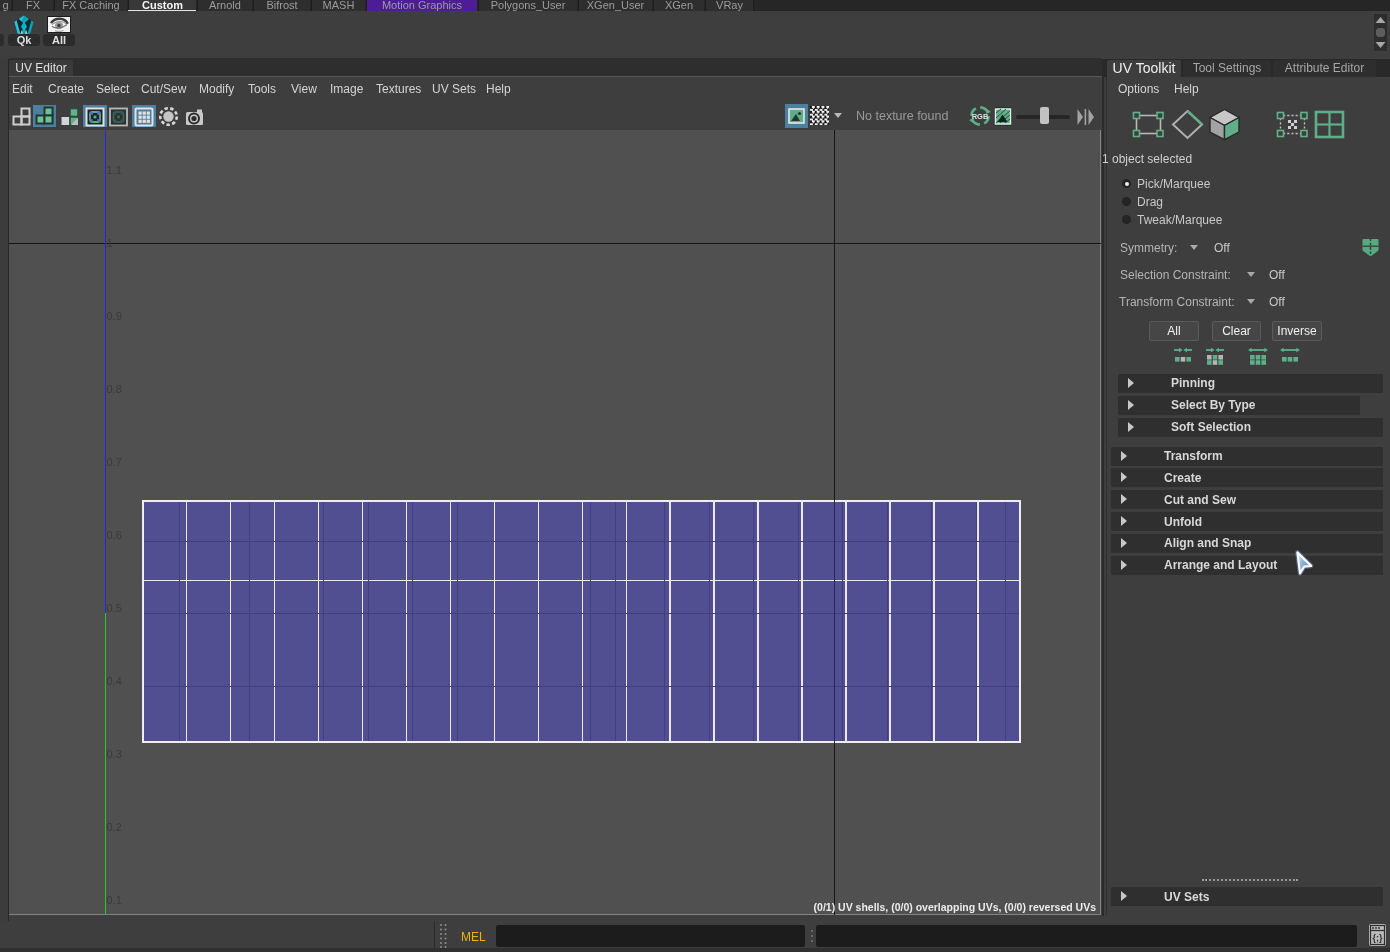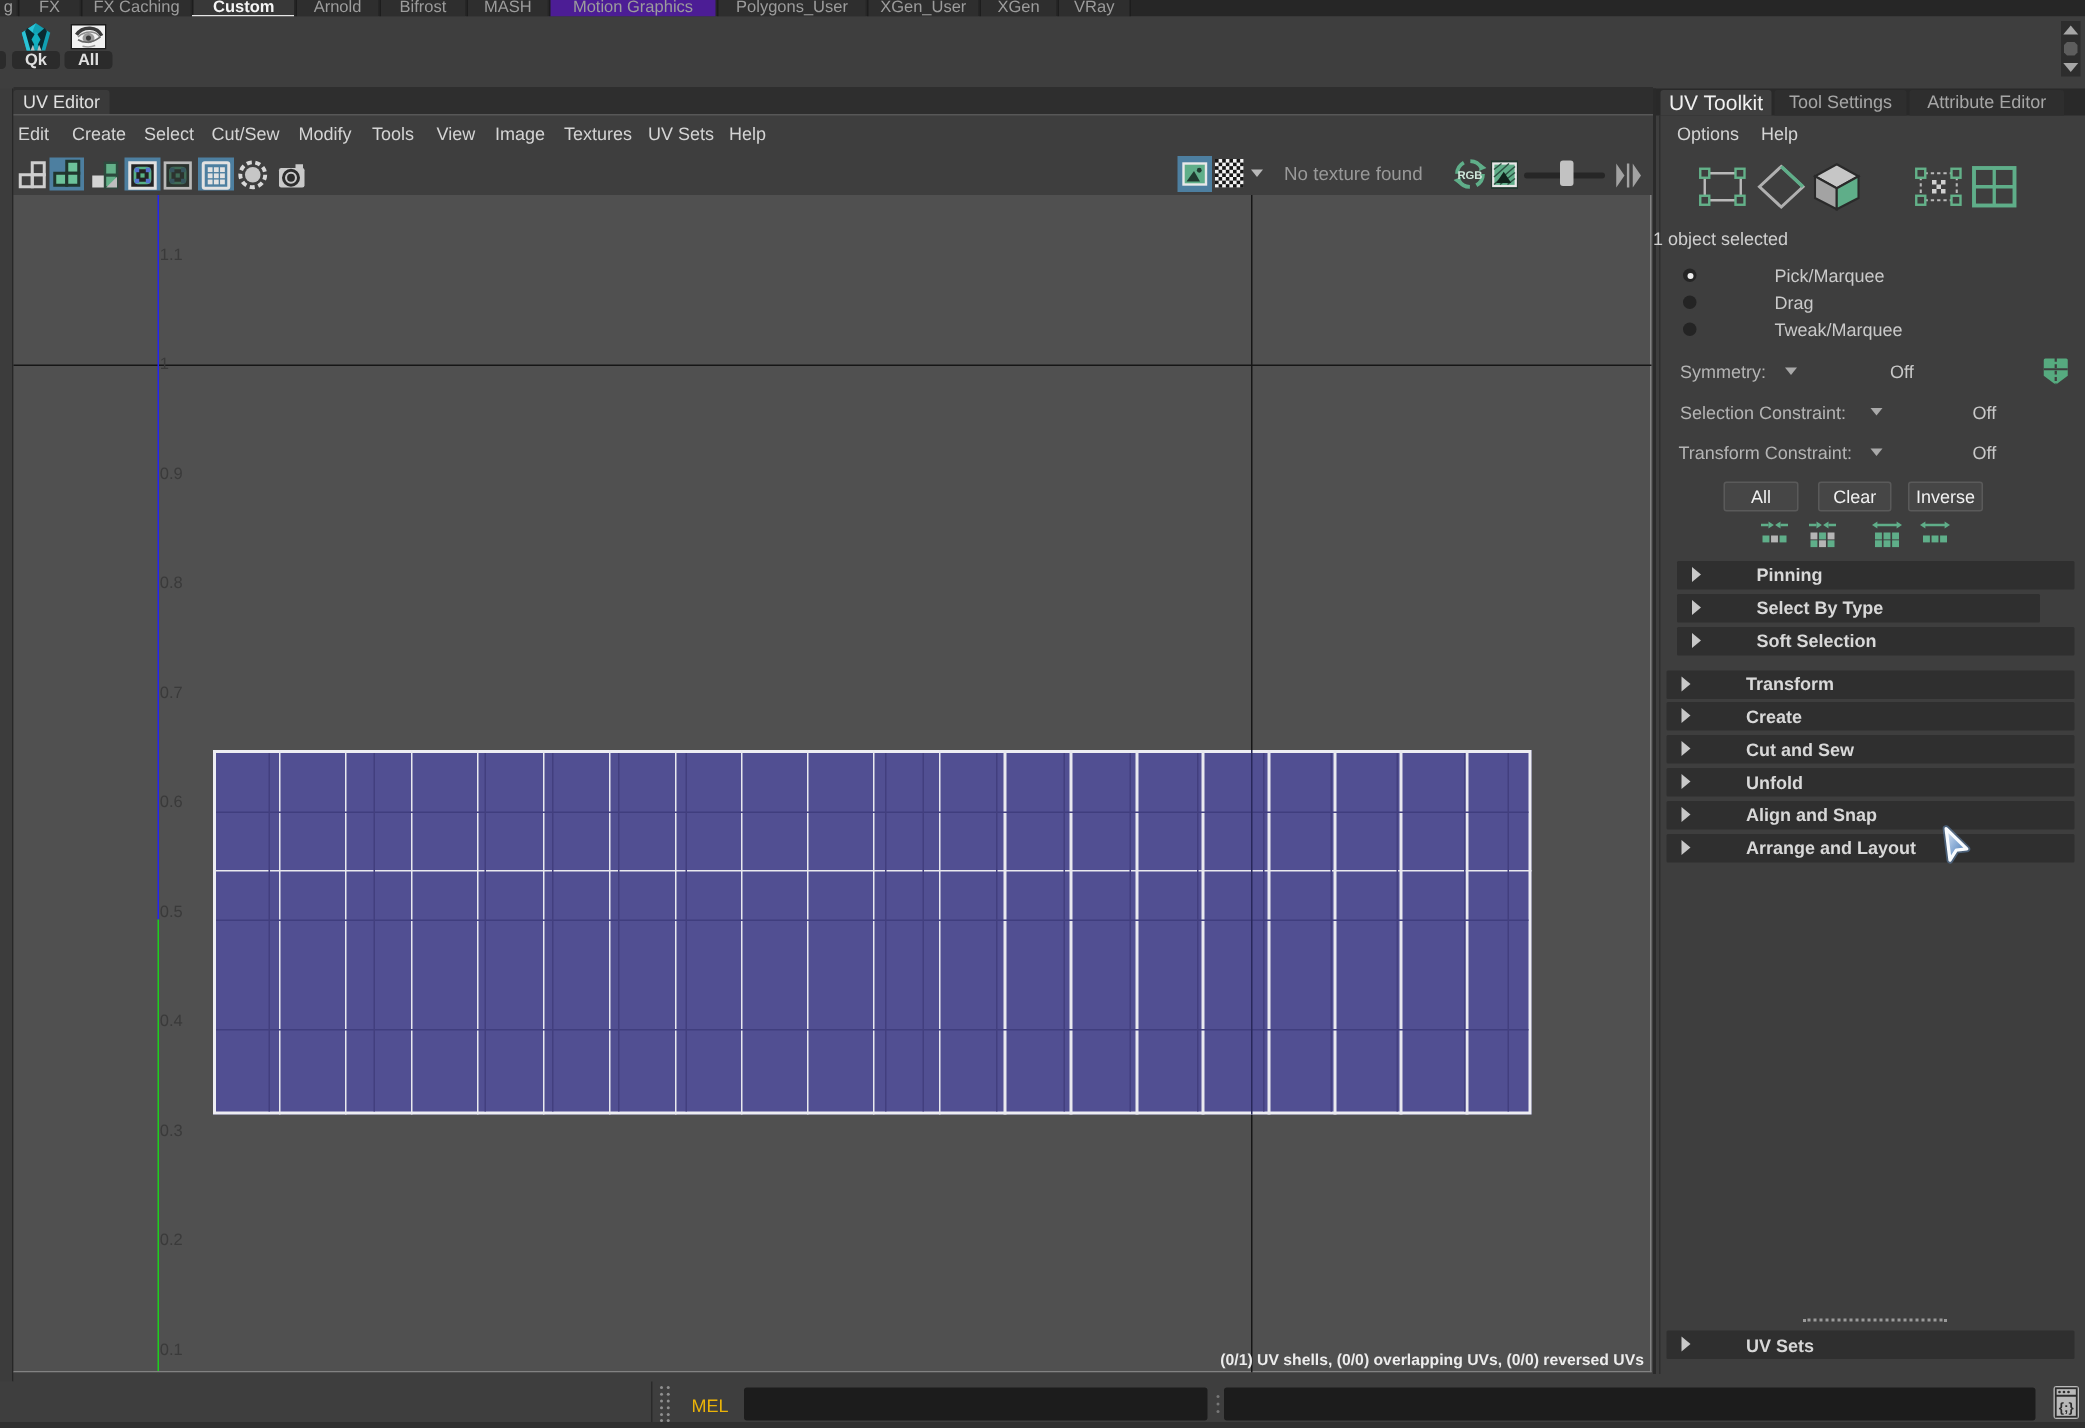--- a/index.html
+++ b/index.html
@@ -1,21 +1,21 @@
 <!DOCTYPE html>
 <html><head>
 <meta charset="utf-8">
 <style>
 html,body{margin:0;padding:0;background:#3e3e3e;}
 *{box-sizing:border-box;font-family:"Liberation Sans",sans-serif;}
 #root{position:relative;width:1390px;height:952px;overflow:hidden;background:#3e3e3e;}
 .abs{position:absolute;}
 .tabtxt{color:#9c9c9c;font-size:11px;line-height:11px;text-align:center;}
 .menu{color:#d4d4d4;font-size:12px;}
-.lbl{color:#c9c9c9;font-size:12px;margin-left:46px;}
+.lbl{color:#c9c9c9;font-size:12px;}
 .dim{color:#b4b4b4;font-size:12px;}
 .secbar{position:absolute;background:#2f2f2f;border-radius:1px;color:#d8d8d8;font-size:12px;font-weight:bold;}
 .secbar .arr{position:absolute;left:10px;top:4px;width:0;height:0;border-left:6px solid #c8c8c8;border-top:5px solid transparent;border-bottom:5px solid transparent;}
 .secbar .t{position:absolute;left:29px;top:2.5px;padding-left:24px;}
 </style>
 </head>
 <body>
 <div id="root">
 
 <div class="abs" style="left:0;top:0;width:1390px;height:11px;background:#262626;"></div>

